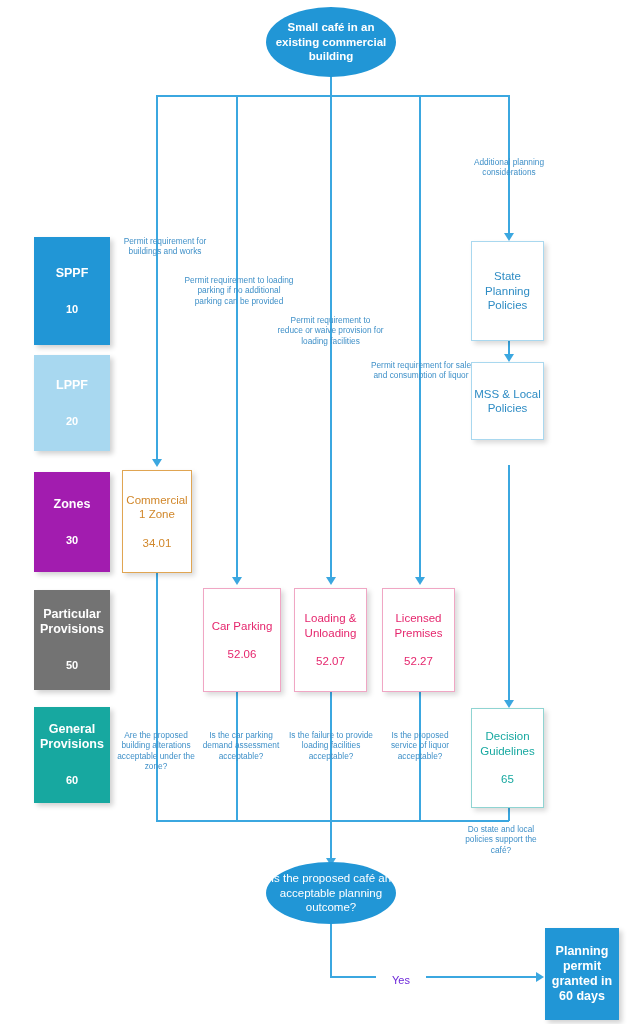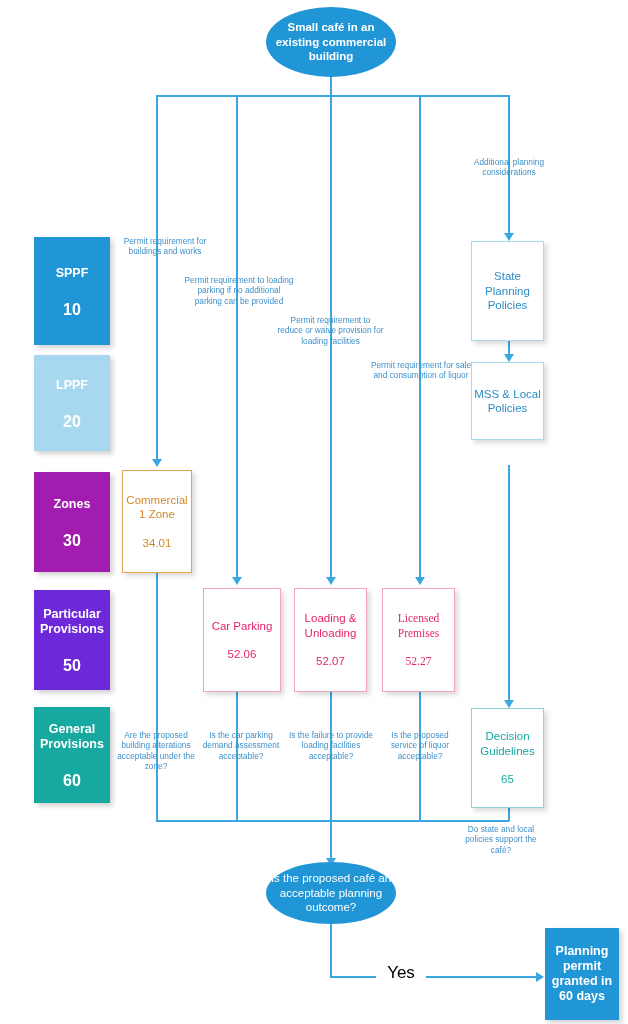--- a/index.html
+++ b/index.html
@@ -36,21 +36,21 @@
     font-weight: bold;
     font-size: 12.5px;
     line-height: 15px;
     box-shadow: 3px 3px 5px rgba(0,0,0,.18);
     gap: 8px;
   }
   .catblock .cat-title { display:block; }
   .catblock .cat-num {
     display:block;
     margin-top: 13px;
-    font-size: 16px;
+    font-size: 11px;
     font-weight: bold;
   }
 
   
   .obox {
     background: #ffffff;
     border: 1.3px solid #cfcfcf;
     box-shadow: 3px 3px 5px rgba(0,0,0,.15);
     font-size: 11.5px;
     line-height: 14.5px;
@@ -86,23 +86,24 @@
   
   .elabel {
     position: absolute;
     color: #3f90c8;
     font-size: 8.3px;
     line-height: 10.4px;
     text-align: center;
     box-sizing: border-box;
   }
   .elabel.yes {
-    color: #000000;
-    font-size: 17px;
+    color: #6d28d9;
+    font-size: 11px;
     font-weight: normal;
+    margin-top: 7px;
   }
 
   
   .ln {
     position: absolute;
     background: #3ba7e0;
   }
   .ln.v { width: 2px; }
   .ln.h { height: 2px; }
 
@@ -179,21 +180,21 @@
   <div class="node catblock" style="left:34px; top:355px; width:76px; height:96px; background:#a8d8f0;">
     <span class="cat-title">LPPF</span>
     <span class="cat-num">20</span>
   </div>
 
   <div class="node catblock" style="left:34px; top:472px; width:76px; height:100px; background:#a21caf;">
     <span class="cat-title">Zones</span>
     <span class="cat-num">30</span>
   </div>
 
-  <div class="node catblock" style="left:34px; top:590px; width:76px; height:100px; background:#6d28d9;">
+  <div class="node catblock" style="left:34px; top:590px; width:76px; height:100px; background:#737373;">
     <span class="cat-title">Particular Provisions</span>
     <span class="cat-num">50</span>
   </div>
 
   <div class="node catblock" style="left:34px; top:707px; width:76px; height:96px; background:#17a8a0;">
     <span class="cat-title">General Provisions</span>
     <span class="cat-num">60</span>
   </div>
 
   <div class="node obox zone" style="left:122px; top:470px; width:70px; height:103px;">
@@ -204,21 +205,21 @@
   <div class="node obox pp" style="left:203px; top:588px; width:78px; height:104px;">
     <span class="box-title">Car Parking</span>
     <span class="box-num">52.06</span>
   </div>
 
   <div class="node obox pp" style="left:294px; top:588px; width:73px; height:104px;">
     <span class="box-title">Loading &amp; Unloading</span>
     <span class="box-num">52.07</span>
   </div>
 
-  <div class="node obox pp" style="left:382px; top:588px; width:73px; height:104px;font-family:Liberation Serif, serif;">
+  <div class="node obox pp" style="left:382px; top:588px; width:73px; height:104px;">
     <span class="box-title">Licensed Premises</span>
     <span class="box-num">52.27</span>
   </div>
 
   <div class="node obox policy" style="left:471px; top:241px; width:73px; height:100px;">
     <span class="box-title">State Planning Policies</span>
   </div>
 
   <div class="node obox policy" style="left:471px; top:362px; width:73px; height:78px;">
     <span class="box-title">MSS &amp; Local Policies</span>

